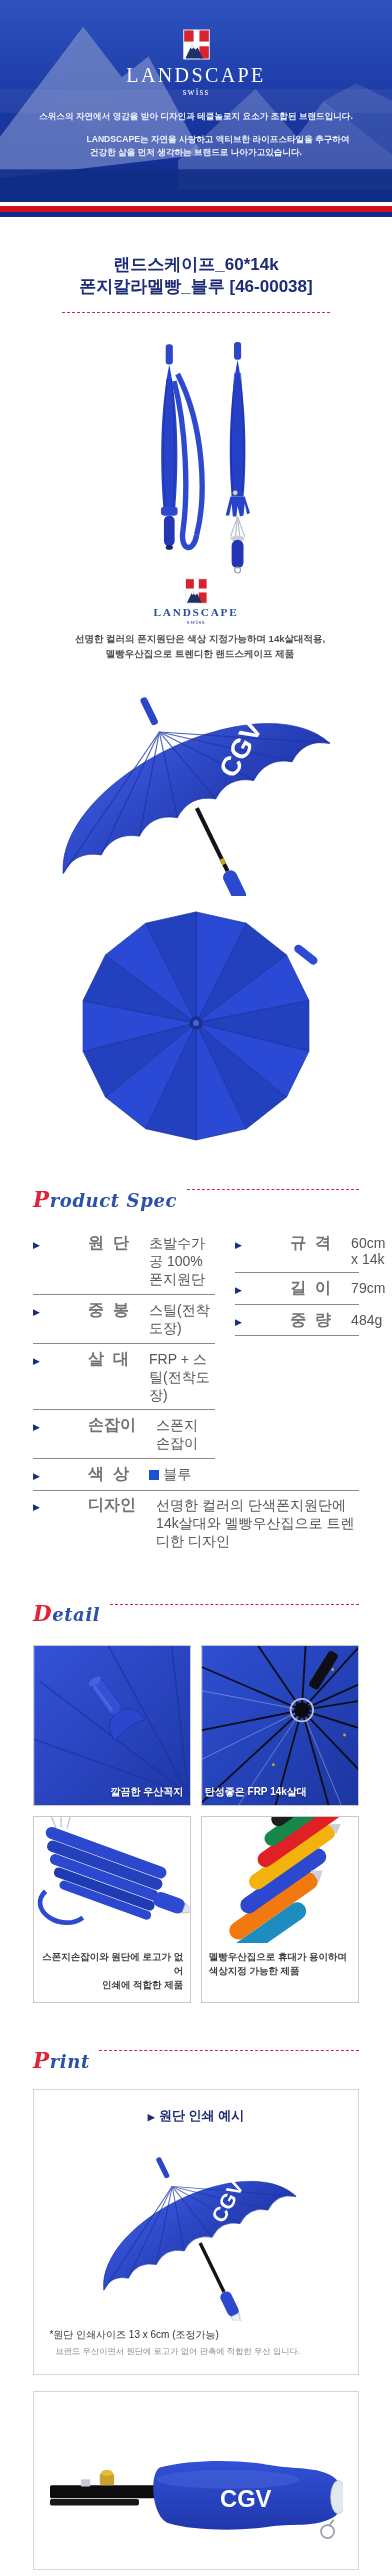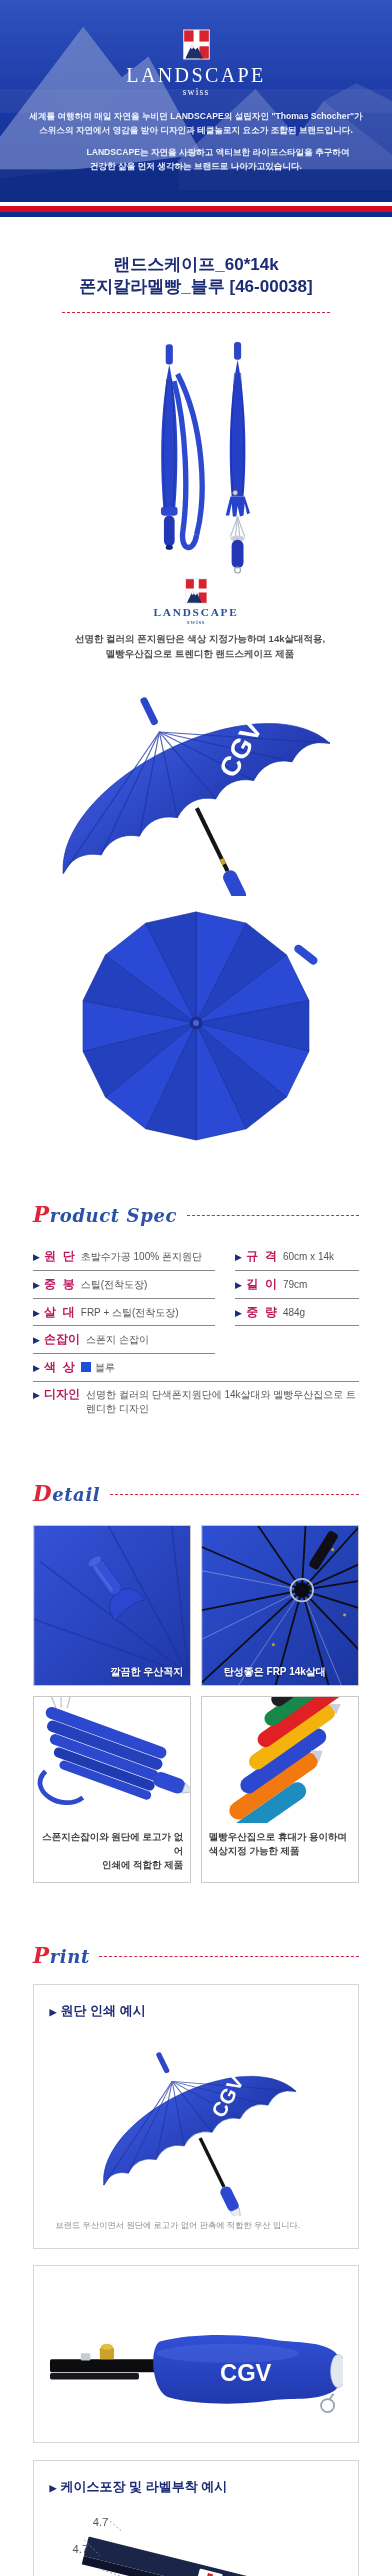--- a/index.html
+++ b/index.html
@@ -33,51 +33,51 @@
   .bb-emblem { display: block; margin: 0 auto; }
   .bb-brand { font-family: "Liberation Serif", serif; font-size: 11.3px; letter-spacing: 1.8px; color: #27519e; margin-top: 2.4px; font-weight: 600; }
   .bb-sub { font-family: "Liberation Serif", serif; font-size: 7.1px; letter-spacing: 0.6px; color: #27519e; }
   .bb-desc { margin-top: 6px; font-size: 9.5px; font-weight: bold; color: #4d4d4d; line-height: 1.5; padding-left: 8px; }
 
   .img-open { margin-top: 27px; }
   .img-topview { margin-top: 8.3px; }
 
   
   .section { padding: 0 33px; }
-  .sec-head { display: flex; align-items: center; margin-top: 60px; }
+  .sec-head { display: flex; margin-top: 45px; }
   .script { font-family: "DejaVu Serif", serif; font-style: italic; font-weight: bold; font-size: 18px; color: #2b52a8; letter-spacing: 0.6px; white-space: nowrap; }
   .script .initial { color: #e02339; font-size: 21.4px; }
   .sec-head .dashline { flex: 1; border-top: 1.8px dashed #d12744; margin-left: 9.5px; margin-top: 2.4px; }
 
   
   .spec-sub { margin-top: 26px; font-size: 14.3px; font-weight: bold; color: #1b2b75; }
   .spec-table { margin-top: 16.6px; }
   .spec-cols { display: flex; }
   .spec-col-l { width: 62%; padding-right: 20px; }
   .spec-col-r { width: 38%; }
   .spec-row { display: flex; align-items: baseline; border-bottom: 1.2px solid #888; padding: 4.8px 0; }
   .spec-row.noline { border-bottom: none; }
   .tri { color: #1b2b75; font-size: 9px; margin-right: 4.2px; }
-  .sp-label { color: #be185d; font-weight: bold; font-size: 12px; white-space: pre; }
-  .sp-val { color: #555; font-size: 10px; margin-left: 6px; }
+  .sp-label { color: #737373; font-weight: bold; font-size: 16px; white-space: pre; margin-left: 44px; }
+  .sp-val { color: #555; font-size: 14px; margin-left: 20px; }
   .spec-full { border-bottom: 1.2px solid #888; }
   .swatch { display: inline-block; width: 10px; height: 10px; background: #1d4ed8; vertical-align: -1.2px; margin-right: 4.2px; }
 
   
   .detail-grid { display: grid; grid-template-columns: 1fr 1fr; gap: 9.5px; margin-top: 19px; }
   .d-box { border: 0.6px solid #c9c9c9; position: relative; overflow: hidden; background: #fff; }
   .d-box svg { display: block; }
   .d-cap-overlay { position: absolute; bottom: 6px; color: #fff; font-weight: bold; font-size: 10px; text-shadow: 0 0.6px 1.8px rgba(0,0,0,.4); }
-  .cap-r { right: 7.1px; } .cap-l { left: 22px; }
+  .cap-r { right: 7.1px; } .cap-l { left: 3px; }
   .d-cap-below { padding: 7.7px 7.1px 10px; font-size: 9.5px; color: #3f3f3f; font-weight: bold; line-height: 1.45; }
   .align-r { text-align: right; }
 
   
   .print-box { border: 0.6px solid #d6d6d6; margin-top: 16.6px; padding: 16.6px 15.4px; position: relative; }
-  .pb-title { color: #1b2b75; font-weight: bold; font-size: 13px; }
+  .pb-title { color: #1b2b75; font-weight: bold; font-size: 13px; text-align: center; }
   .pb-note { font-size: 10px; color: #333; margin-top: 7.1px; }
   .pb-subnote { font-size: 8.3px; color: #8d8d8d; margin-top: 4.2px; padding-left: 6px; }
   .pb-svg { display: block; margin: 6px auto 0; }
 
   .cgv { font-family: "Liberation Sans", sans-serif; font-weight: bold; fill: #ffffff; }
   .svg-dim { font-family: "Liberation Sans", sans-serif; fill: #555; }
 </style>
 </head>
 <body>
 
@@ -104,21 +104,20 @@
       <rect x="0.5" y="0.5" width="45" height="51" fill="#ffffff"></rect>
       <rect x="2" y="2" width="16" height="19" fill="#d6232e"></rect>
       <rect x="28" y="2" width="16" height="19" fill="#d6232e"></rect>
       <rect x="28" y="29" width="16" height="21" fill="#d6232e"></rect>
       <polygon points="4,50 15,27 21,35 25,31 34,50" fill="#1d3166"></polygon>
       <polygon points="13,31 15,27 18,31 15,34" fill="#ffffff"></polygon>
     </svg>
     <div class="hero-brand">LANDSCAPE</div>
     <div class="hero-brand-sub">swiss</div>
     <div class="hero-intro">
-      <p>세계를 여행하며 매일 자연을 누비던 LANDSCAPE의 설립자인 "Thomas Schocher"가</p>
       <p>스위스의 자연에서 영감을 받아 디자인과 테클놀로지 요소가 조합된 브랜드입니다.</p>
       <p class="grp2">LANDSCAPE는 자연을 사랑하고 액티브한 라이프스타일을 추구하여</p>
       <p>건강한 삶을 먼저 생각하는 브랜드로 나아가고있습니다.</p>
     </div>
   </div>
 </div>
 
 <div class="stripe-white"></div>
 <div class="stripe-red"></div>
 <div class="stripe-blue"></div>
@@ -450,20 +449,21 @@
         <polygon points="230,354 250,354 244,372 235,372" fill="#eceef2" stroke="#9aa2b0"></polygon>
         <g transform="rotate(-35 330 140)">
           <text class="cgv" x="330" y="152" text-anchor="middle" font-size="42">CGV</text>
           <g fill="#ffffff">
               <ellipse cx="376" cy="100" rx="4" ry="9"></ellipse>
               <ellipse cx="376" cy="100" rx="9" ry="4"></ellipse>
             </g>
         </g>
       </g>
     </svg>
+    <div class="pb-note">*원단 인쇄사이즈 13 x 6cm (조정가능)</div>
     <div class="pb-subnote">브랜드 우산이면서 원단에 로고가 없어 판촉에 적합한 우산 입니다.</div>
   </div>
 
   <div class="print-box">
     <svg class="pb-svg" width="293" height="137" viewBox="0 0 494 230">
       <defs>
           <linearGradient id="hg" x1="0" y1="0" x2="0" y2="1">
             <stop offset="0" stop-color="#3150d6"></stop>
             <stop offset="1" stop-color="#2038ac"></stop>
           </linearGradient>

